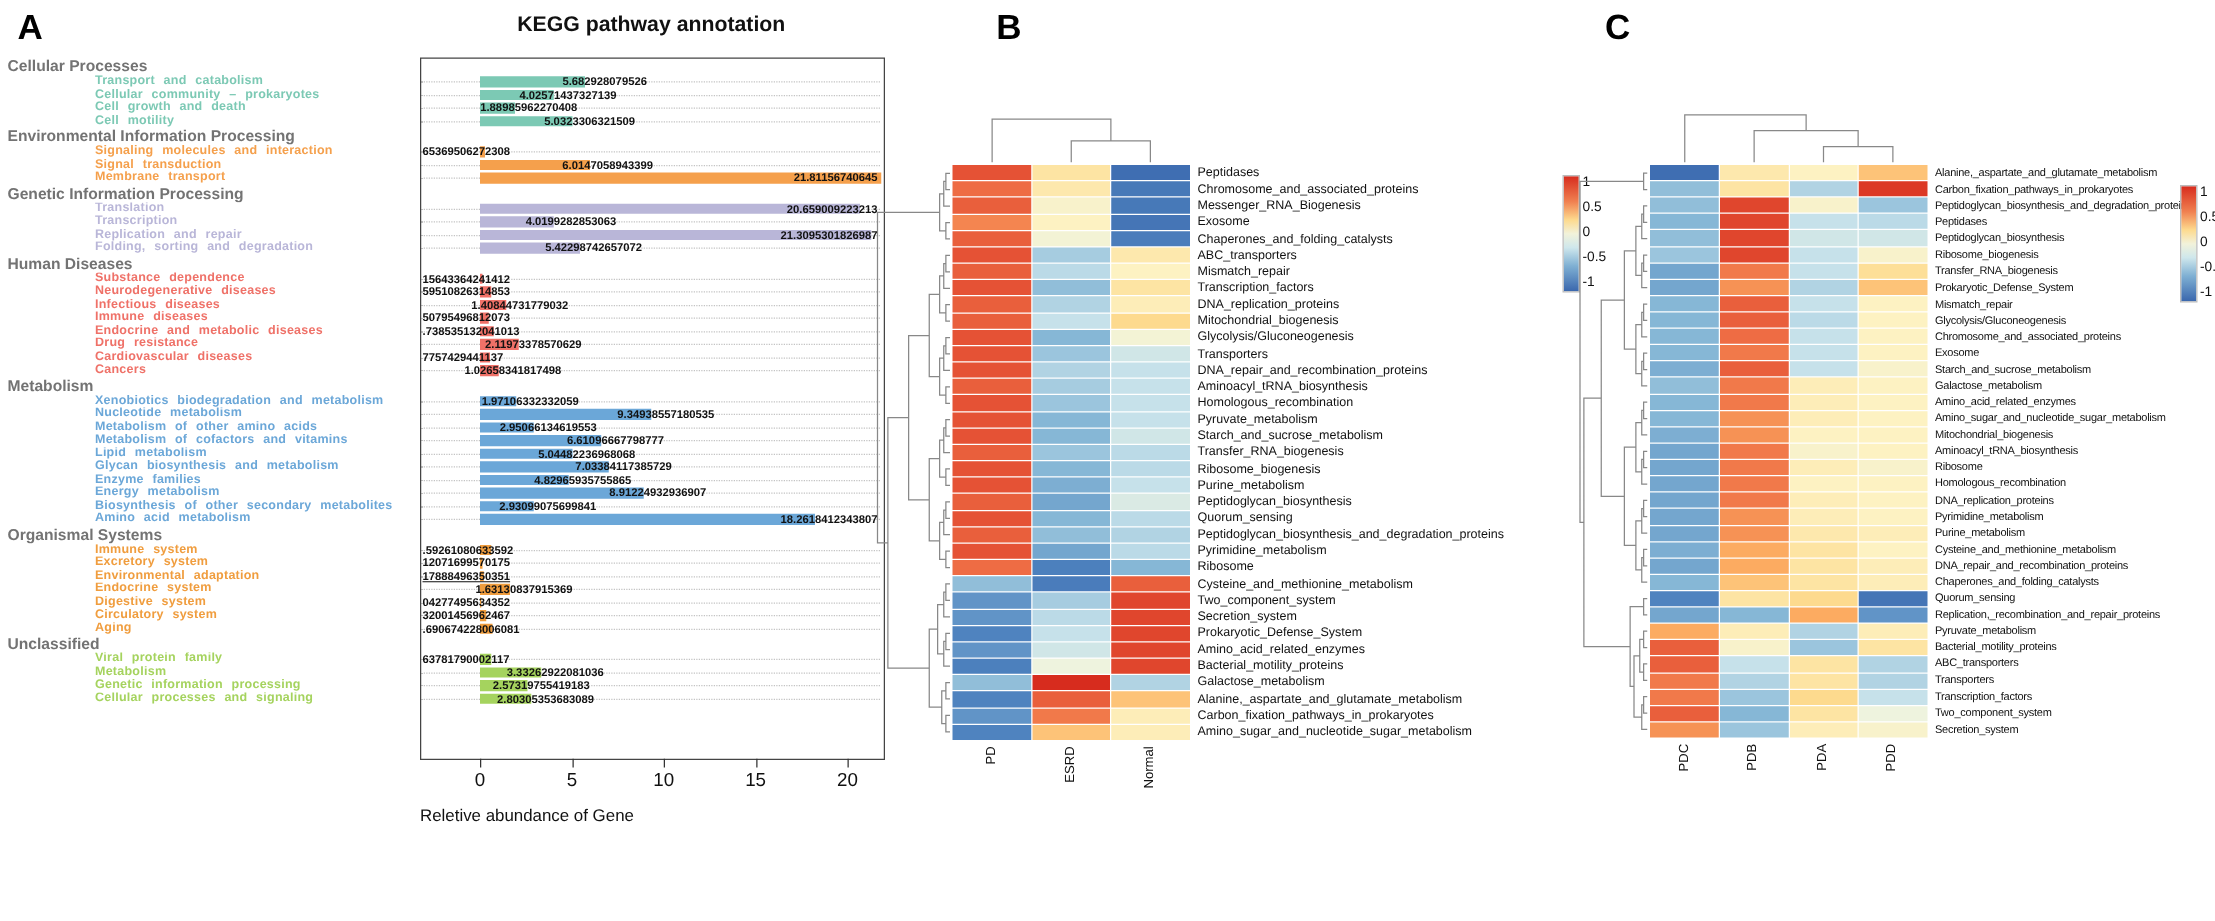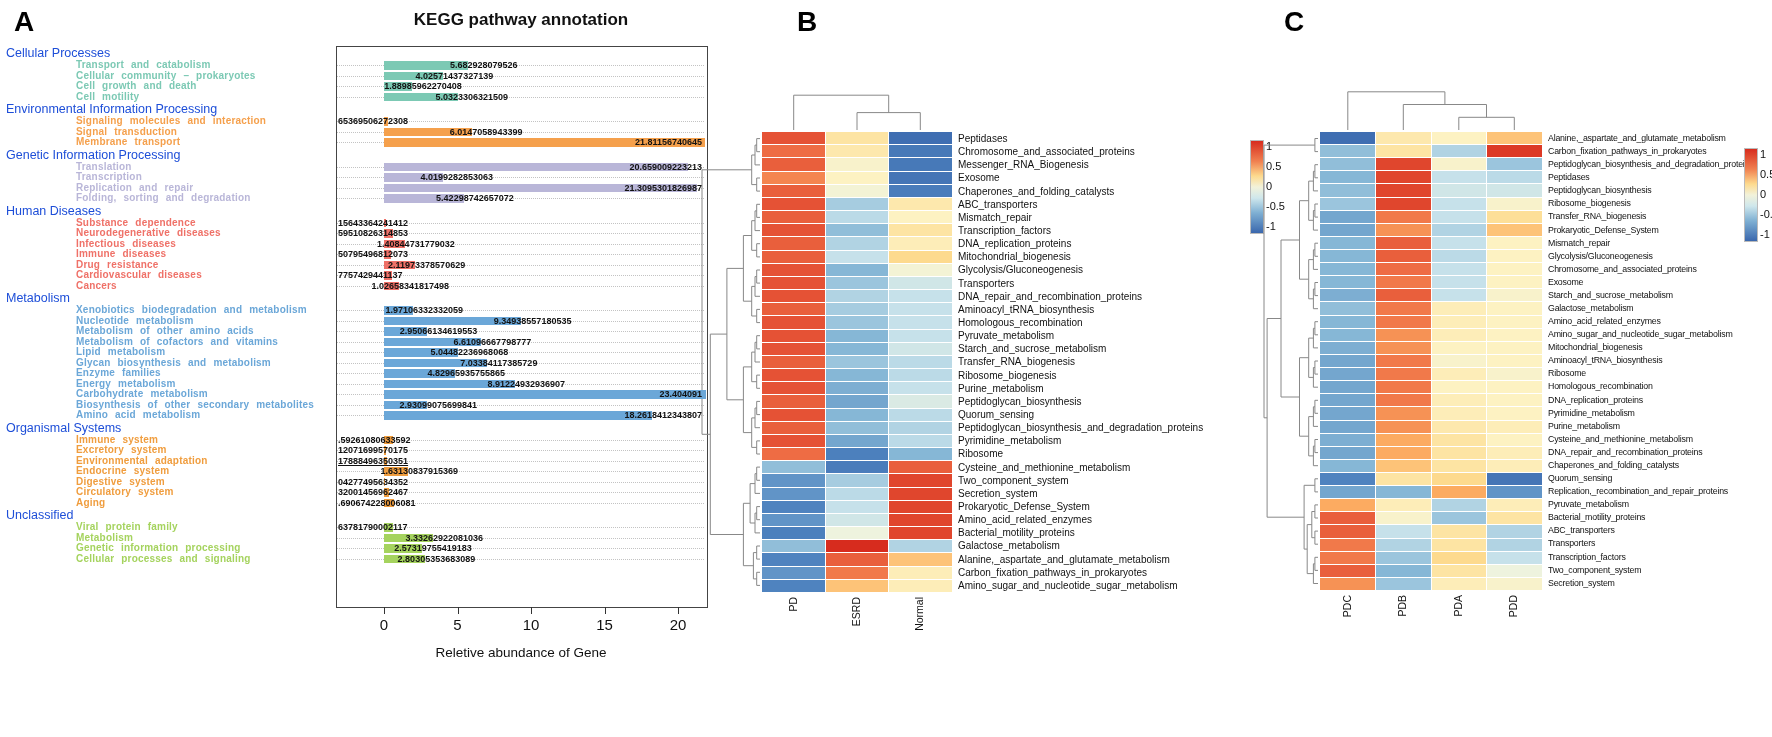--- a/index.html
+++ b/index.html
@@ -8,35 +8,35 @@
   .letter{position:absolute;font-size:28px;font-weight:bold;color:#000;}
   
   #panelA{position:absolute;left:6px;top:0;width:740px;height:737px;}
   #a-title{position:absolute;left:330px;top:10px;width:370px;text-align:center;
            font-size:17px;font-weight:bold;}
   #bar-rows{position:absolute;left:0;top:46px;width:700px;}
   .row{display:flex;align-items:center;}
   .row.header{height:14px;}
   .row.item{height:10.5px;}
   .lblcol{width:330px;flex:0 0 330px;overflow:hidden;white-space:nowrap;}
-  .glabel{font-size:12.5px;font-weight:normal;color:#1d4ed8;line-height:14px;}
+  .glabel{font-size:12.5px;font-weight:bold;color:#737373;line-height:14px;}
   .ilabel{font-size:10px;font-weight:bold;line-height:10.5px;padding-left:70px;
           word-spacing:4px;letter-spacing:.2px;}
   .track{position:relative;flex:1;height:100%;overflow:hidden;}
   .leader{position:absolute;left:0;right:2px;top:50%;border-top:1px dotted #c3c3c3;}
   .bar{position:absolute;left:48px;top:1px;bottom:1px;z-index:1;}
   .val{position:absolute;top:50%;transform:translateY(-50%);z-index:2;
        font-size:9px;font-weight:bold;color:#111;white-space:nowrap;}
   .val.ranchor{transform:translate(-100%,-50%);}
   #plotbox{position:absolute;left:330px;top:46px;width:370px;height:560px;
            border:1px solid #444;pointer-events:none;}
   #a-axis{position:absolute;left:330px;top:607px;width:370px;height:30px;}
   .tick{position:absolute;top:0;width:1px;height:7px;background:#333;}
   .ticklab{position:absolute;top:9px;transform:translateX(-50%);font-size:15px;color:#111;}
-  #a-xlabel{position:absolute;left:330px;top:645px;width:370px;text-align:center;font-size:13.5px;}
+  #a-xlabel{position:absolute;left:330px;top:645px;width:370px;text-align:left;font-size:13.5px;}
   
   .heat{position:absolute;display:grid;gap:1px;background:#fff;}
   .cell{width:100%;height:100%;}
   .rowlabs{position:absolute;}
   .rowlab{white-space:nowrap;overflow:visible;}
   .collab{position:absolute;writing-mode:vertical-rl;transform:rotate(180deg);
           font-size:10.5px;line-height:11px;}
   .dendro path{fill:none;stroke:#888;stroke-width:1;}
   
   .cbar{position:absolute;width:12px;height:92px;border:0.5px solid #bbb;}
@@ -221,20 +221,30 @@
             <div class="ilabel" style="color: rgb(239, 113, 104);">Immune diseases</div>
           </div>
           <div class="track">
             <div class="leader"></div>
             <div class="bar" style="width: 7.4676px; background: rgb(239, 113, 104);"></div>
             <span class="val" style="left: 2px;">50795496812073</span>
           </div>
         </div>
         <div class="row item">
           <div class="lblcol">
+            <div class="ilabel" style="color: rgb(239, 113, 104);">Endocrine and metabolic diseases</div>
+          </div>
+          <div class="track">
+            <div class="leader"></div>
+            <div class="bar" style="width: 10.8633px; background: rgb(239, 113, 104);"></div>
+            <span class="val" style="left: 2px;">.738535132041013</span>
+          </div>
+        </div>
+        <div class="row item">
+          <div class="lblcol">
             <div class="ilabel" style="color: rgb(239, 113, 104);">Drug resistance</div>
           </div>
           <div class="track">
             <div class="leader"></div>
             <div class="bar" style="width: 31.164px; background: rgb(239, 113, 104);"></div>
             <span class="val ranchor" style="left: 129.164px;">2.11973378570629</span>
           </div>
         </div>
         <div class="row item">
           <div class="lblcol">
@@ -333,30 +343,20 @@
           </div>
         </div>
         <div class="row item">
           <div class="lblcol">
             <div class="ilabel" style="color: rgb(107, 167, 216);">Energy metabolism</div>
           </div>
           <div class="track">
             <div class="leader"></div>
             <div class="bar" style="width: 131.006px; background: rgb(107, 167, 216);"></div>
             <span class="val ranchor" style="left: 229.006px;">8.91224932936907</span>
-          </div>
-        </div>
-        <div class="row item">
-          <div class="lblcol">
-            <div class="ilabel" style="color: rgb(107, 167, 216);">Carbohydrate metabolism</div>
-          </div>
-          <div class="track">
-            <div class="leader"></div>
-            <div class="bar" style="width: 344.039px; background: rgb(107, 167, 216);"></div>
-            <span class="val ranchor" style="left: 366px;">23.404091</span>
           </div>
         </div>
         <div class="row item">
           <div class="lblcol">
             <div class="ilabel" style="color: rgb(107, 167, 216);">Biosynthesis of other secondary metabolites</div>
           </div>
           <div class="track">
             <div class="leader"></div>
             <div class="bar" style="width: 43.0857px; background: rgb(107, 167, 216);"></div>
             <span class="val ranchor" style="left: 141.086px;">2.93099075699841</span>

